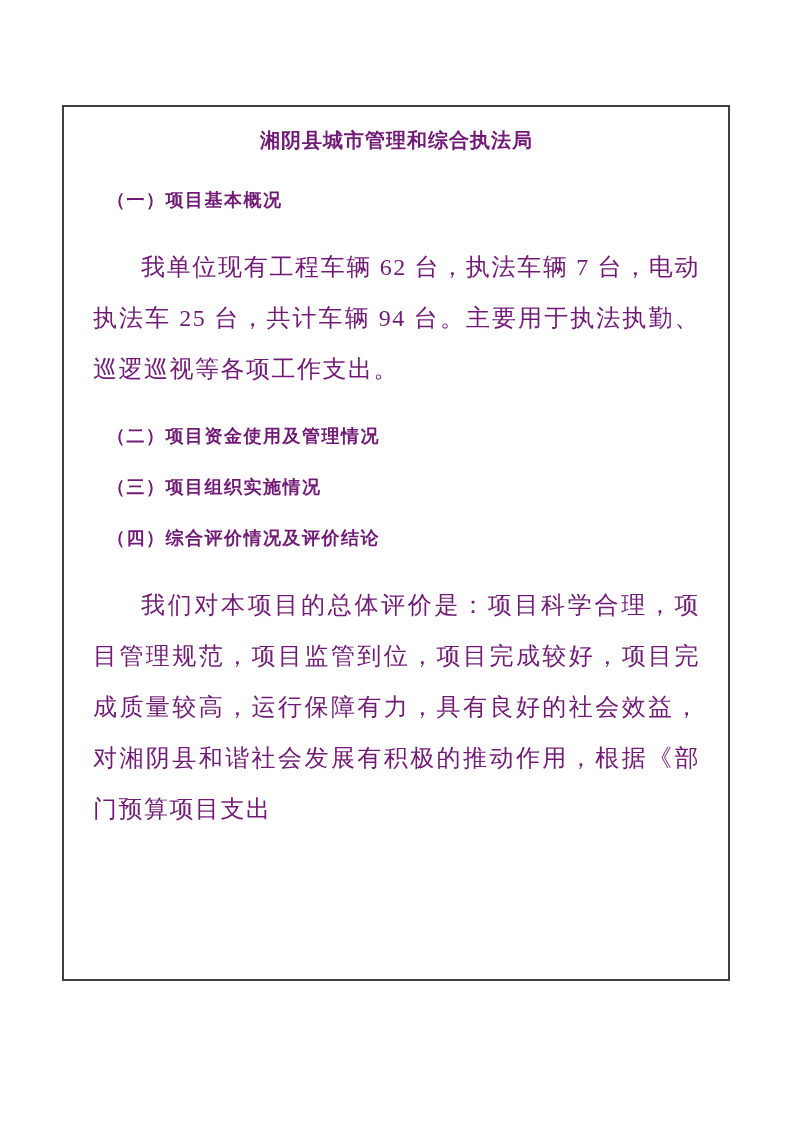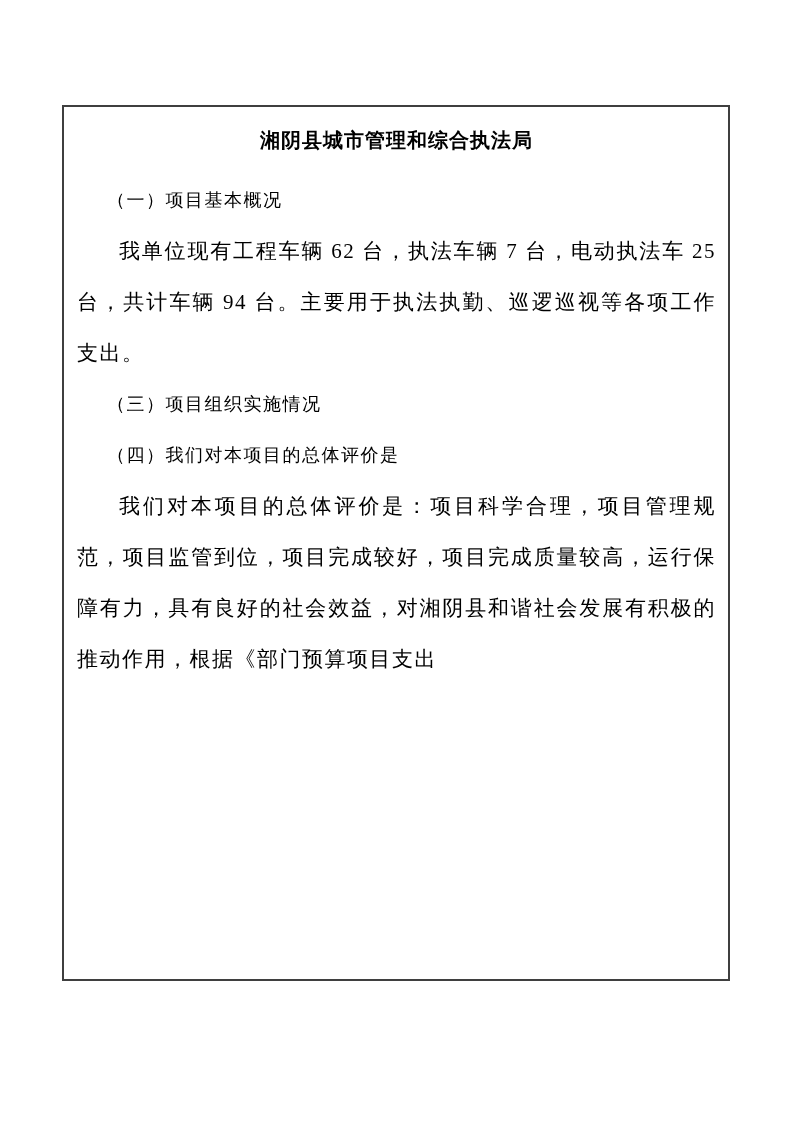--- a/index.html
+++ b/index.html
@@ -7,21 +7,21 @@
     padding: 0;
     background: #ffffff;
   }
   .page {
     position: relative;
     width: 793px;
     height: 1122px;
     background: #ffffff;
     overflow: hidden;
     font-family: "Liberation Serif", "DejaVu Serif", serif;
-    color: #000000;
+    color: #701a75;
   }
   .border-box {
     position: absolute;
     left: 62px;
     top: 105px;
     width: 668px;
     height: 876px;
     border: 2px solid #3f3f3f;
     box-sizing: border-box;
     padding: 13px 12px 0 13px;
@@ -32,50 +32,51 @@
     text-align: center;
     font-family: "Liberation Sans", "DejaVu Sans", sans-serif;
     font-weight: bold;
     font-size: 20px;
     line-height: 40px;
     letter-spacing: 1px;
     white-space: nowrap;
   }
   .section-heading {
     font-family: "Liberation Sans", "DejaVu Sans", sans-serif;
-    font-weight: normal;
+    font-weight: bold;
     font-size: 18px;
     line-height: 51px;
     letter-spacing: 1.5px;
     padding-left: 30px;
     white-space: nowrap;
   }
   .section-heading.first {
     margin-top: 15px;
   }
   .body-para {
-    font-size: 21px;
+    font-size: 24px;
     line-height: 51px;
     letter-spacing: 1.5px;
     text-align: justify;
     text-indent: 2em;
-    margin: 0;
+    margin: 16px;
   }
 </style>
 </head>
 <body>
 
 <div class="page">
   <div class="border-box">
 
     <div class="doc-title">湘阴县城市管理和综合执法局</div>
 
     <div class="section-heading first">（一）项目基本概况</div>
     <p class="body-para">我单位现有工程车辆 62 台，执法车辆 7 台，电动执法车 25 台，共计车辆 94 台。主要用于执法执勤、巡逻巡视等各项工作支出。</p>
 
+    <div class="section-heading">（二）项目资金使用及管理情况</div>
 
     <div class="section-heading">（三）项目组织实施情况</div>
 
-    <div class="section-heading">（四）我们对本项目的总体评价是</div>
+    <div class="section-heading">（四）综合评价情况及评价结论</div>
     <p class="body-para">我们对本项目的总体评价是：项目科学合理，项目管理规范，项目监管到位，项目完成较好，项目完成质量较高，运行保障有力，具有良好的社会效益，对湘阴县和谐社会发展有积极的推动作用，根据《部门预算项目支出</p>
 
   </div>
 </div>
 
 </body></html>

